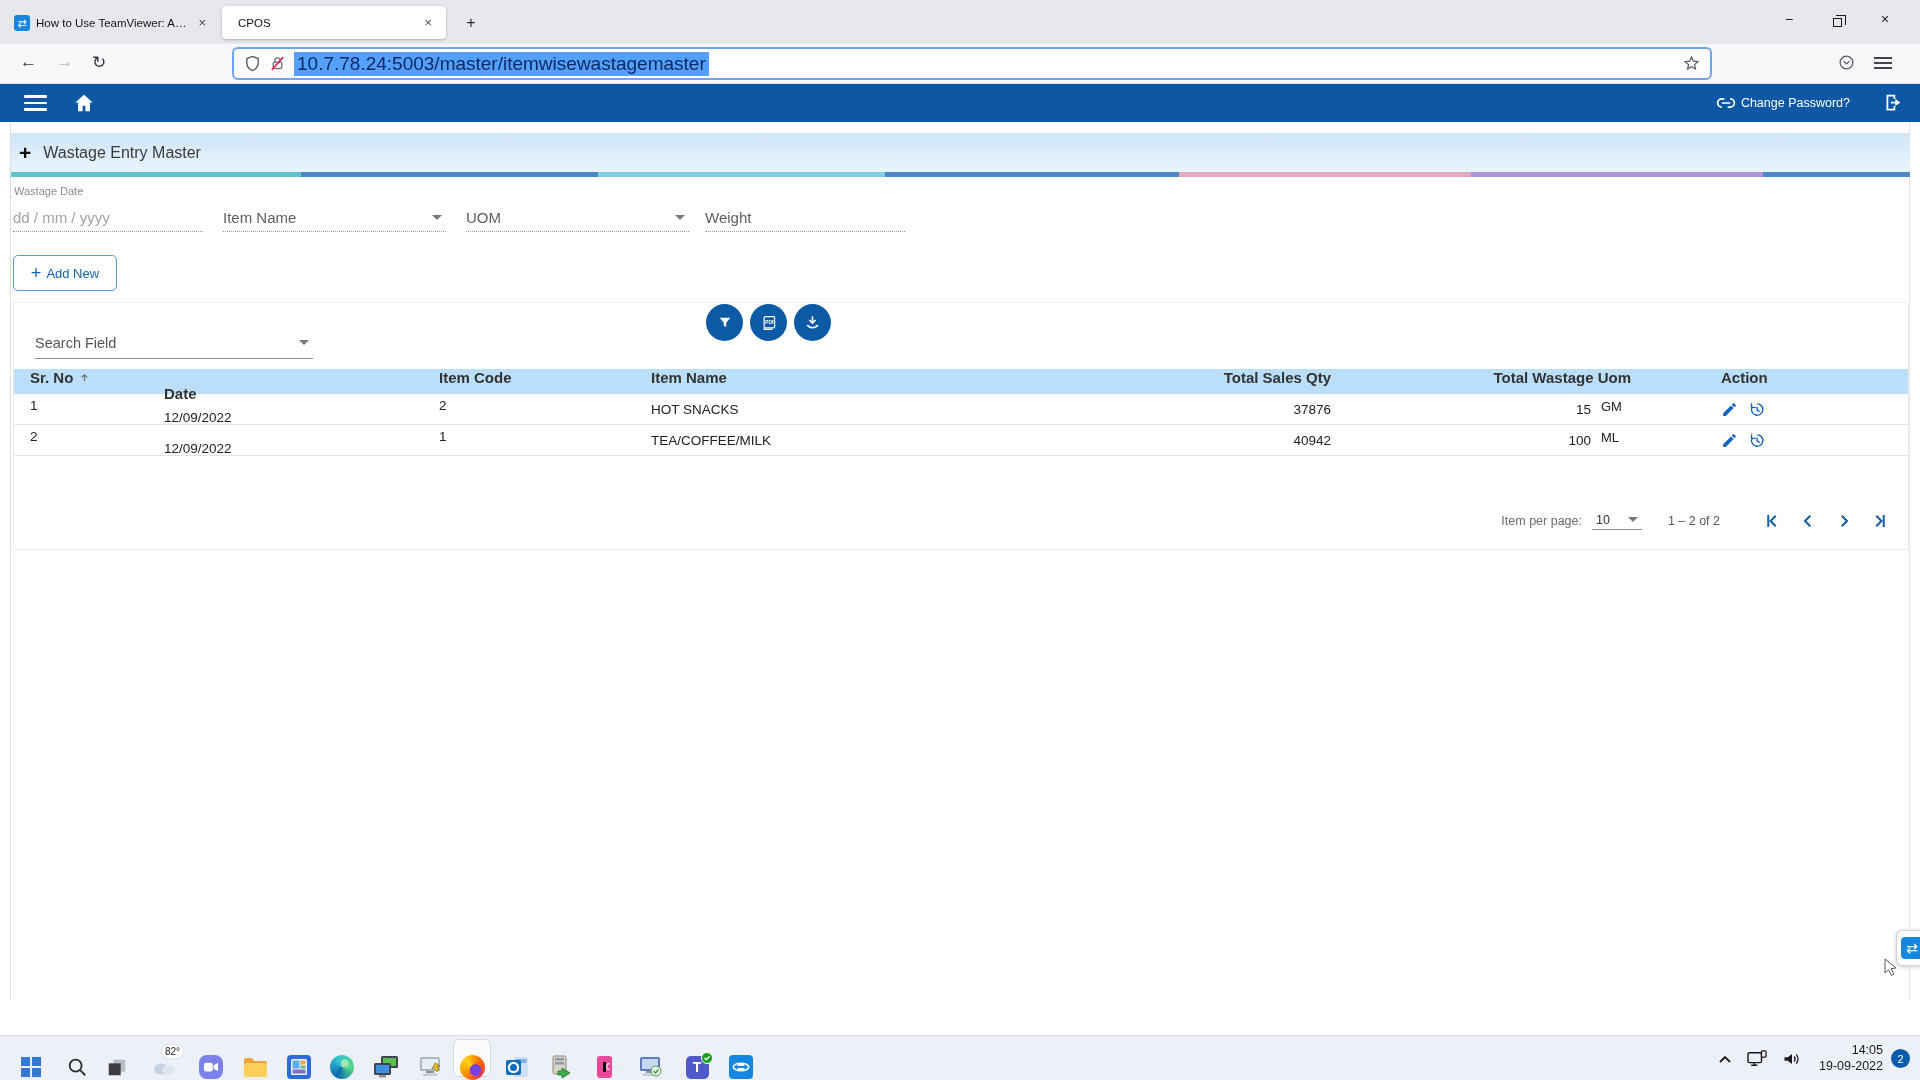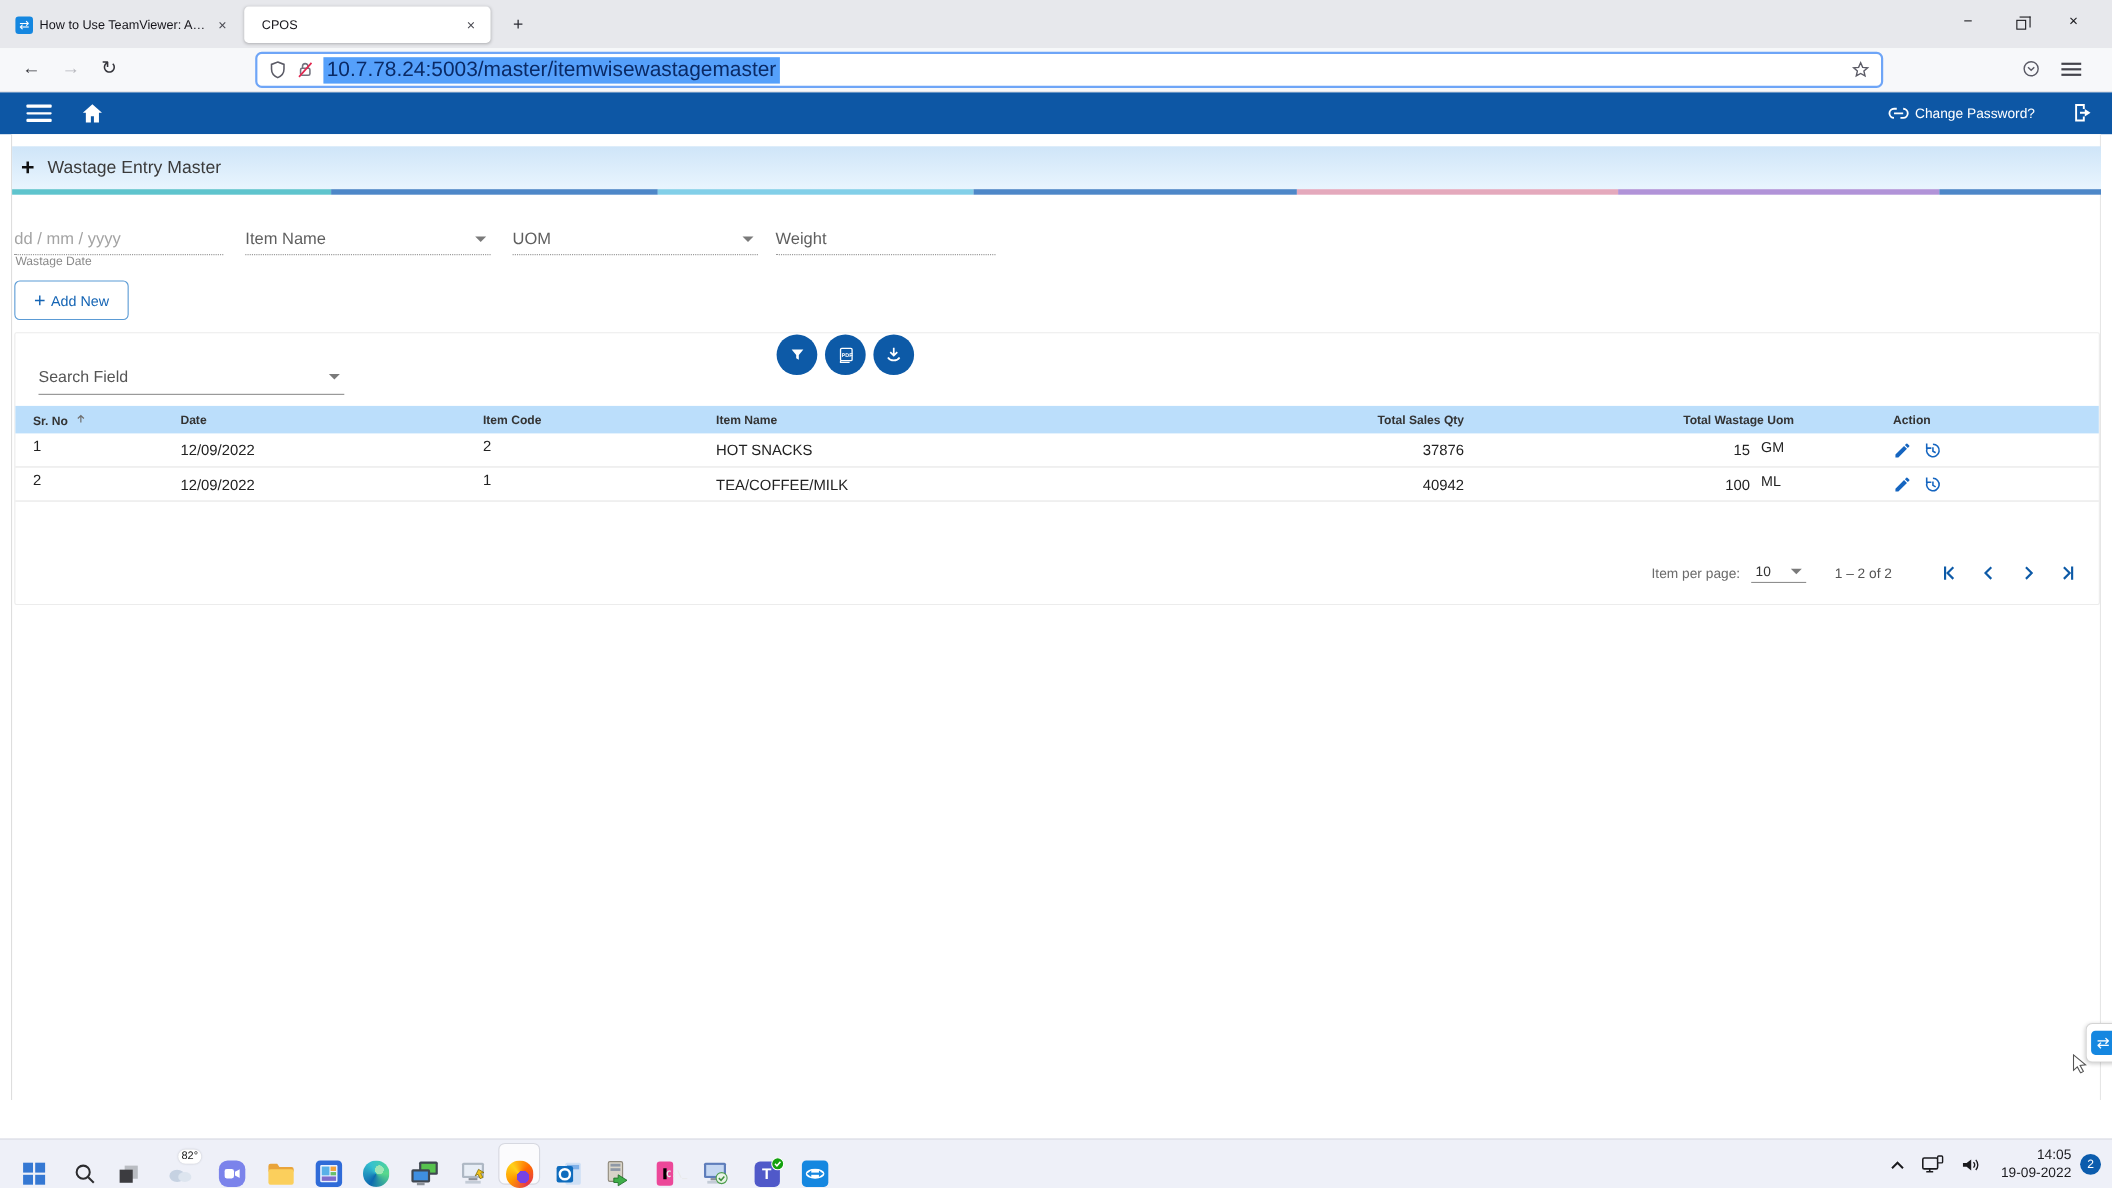--- a/index.html
+++ b/index.html
@@ -39,39 +39,39 @@
 
   
   .content { position:absolute; left:10px; top:122px; width:1900px; height:878px; background:#fff; border-left:1px solid #dedede; border-right:1px solid #e6e6e6; }
   .banner { position:absolute; left:0; top:11px; width:1899px; height:39px; background:linear-gradient(#cfe5f8,#e9f5fe); display:flex; align-items:center; }
   .banner .plus { font-size:21px; font-weight:700; color:#111; margin:0 12px 0 8px; }
   .banner .ttl { font-size:16px; font-weight:500; color:#3b3b3b; }
   .strip { position:absolute; left:0; top:50px; width:1899px; height:5px; display:flex; }
   .strip span { height:5px; }
   .s0{width:290px}.s1{width:297px}.s2{width:287px}.s3{width:294px}.s4{width:292px}.s5{width:292px}.s6{flex:1}
 
-  .flabel { position:absolute; left:3px; top:63px; font-size:11px; color:#8a8a8a;margin-top:47px; }
+  .flabel { position:absolute; left:3px; top:63px; font-size:11px; color:#8a8a8a; }
   .ffield { position:absolute; top:82px; height:28px; border-bottom:1.5px dotted #9a9a9a; font-size:15px; display:flex; align-items:center; }
   .ffield .lab { color:#5f5f5f; }
   .ffield .ph { color:#a3a3a3; }
   .dd-arrow { width:0; height:0; border-left:5px solid transparent; border-right:5px solid transparent; border-top:5px solid #7a7a7a; margin-left:auto; margin-right:4px; }
 
   .addnew { position:absolute; left:2px; top:133px; width:104px; height:36px; background:#fff; border:1px solid #5b9bd5; border-radius:5px; color:#1464b4; font-size:13px; display:flex; align-items:center; justify-content:center; gap:5px; }
   .addnew .pl { font-size:18px; font-weight:500; }
 
   .card { position:absolute; left:2px; top:180px; width:1896px; height:248px; background:#fff; border:1px solid #ececec; border-radius:2px; }
   .selfield { position:absolute; left:21px; top:24px; width:278px; height:32px; border-bottom:1px solid #8f8f8f; font-size:14.5px; color:#555; display:flex; align-items:center; }
   .filterfield { position:absolute; left:310px; top:24px; width:373px; height:32px; border-bottom:1px solid #8f8f8f; font-size:14.5px; color:#6e6e6e; display:flex; align-items:flex-start; padding-top:2px; }
   .cbtn { position:absolute; top:1px; width:37px; height:37px; border-radius:50%; background:#0d5aa7; display:flex; align-items:center; justify-content:center; }
   .cbtn.b1{left:692px}.cbtn.b2{left:736px}.cbtn.b3{left:780px}
 
-  .thead { position:absolute; left:0; top:66px; width:1894px; height:25px; background:#bbdefb; display:flex; align-items:center; font-size:11px; font-weight:700; color:#333; }
+  .thead { position:absolute; left:0; top:66px; width:1894px; height:25px; background:#bbdefb; display:flex; align-items:flex-start; font-size:15px; font-weight:700; color:#333; }
   .trow { position:absolute; left:0; width:1894px; height:31px; border-bottom:1px solid #e4e4e4; display:flex; align-items:center; font-size:13.5px; color:#222; }
   .r0{top:91px}.r1{top:122px}
-  .c1{width:150px; padding-left:16px;} .c2{width:240px;} .c3{width:212px;margin-left:35px;} .c4{width:430px;}
+  .c1{width:150px; padding-left:16px;} .c2{width:240px;margin-top:16px;} .c3{width:212px;margin-left:35px;} .c4{width:430px;}
   .c5{width:250px; text-align:right;} .c6{width:300px; text-align:right;}
   .c7{width:200px; padding-left:90px;}
   .cell-hi { transform:translateY(-4px); }
   .uom { display:inline-block; width:30px; text-align:left; margin-left:10px; transform:translateY(-3px); font-size:13px; }
   .sorticon { margin-left:6px; }
   .actions { display:flex; gap:10px; align-items:center; }
 
   .pager { position:absolute; right:10px; top:196px; height:44px; display:flex; align-items:center; font-size:12.5px; color:#6b6b6b; }
   .ppsel { display:flex; align-items:center; border-bottom:1px solid #8f8f8f; padding:0 4px 2px 4px; margin:0 26px 0 10px; color:#333; gap:18px; }
   .pager .range { margin-right:34px; color:#555; }

